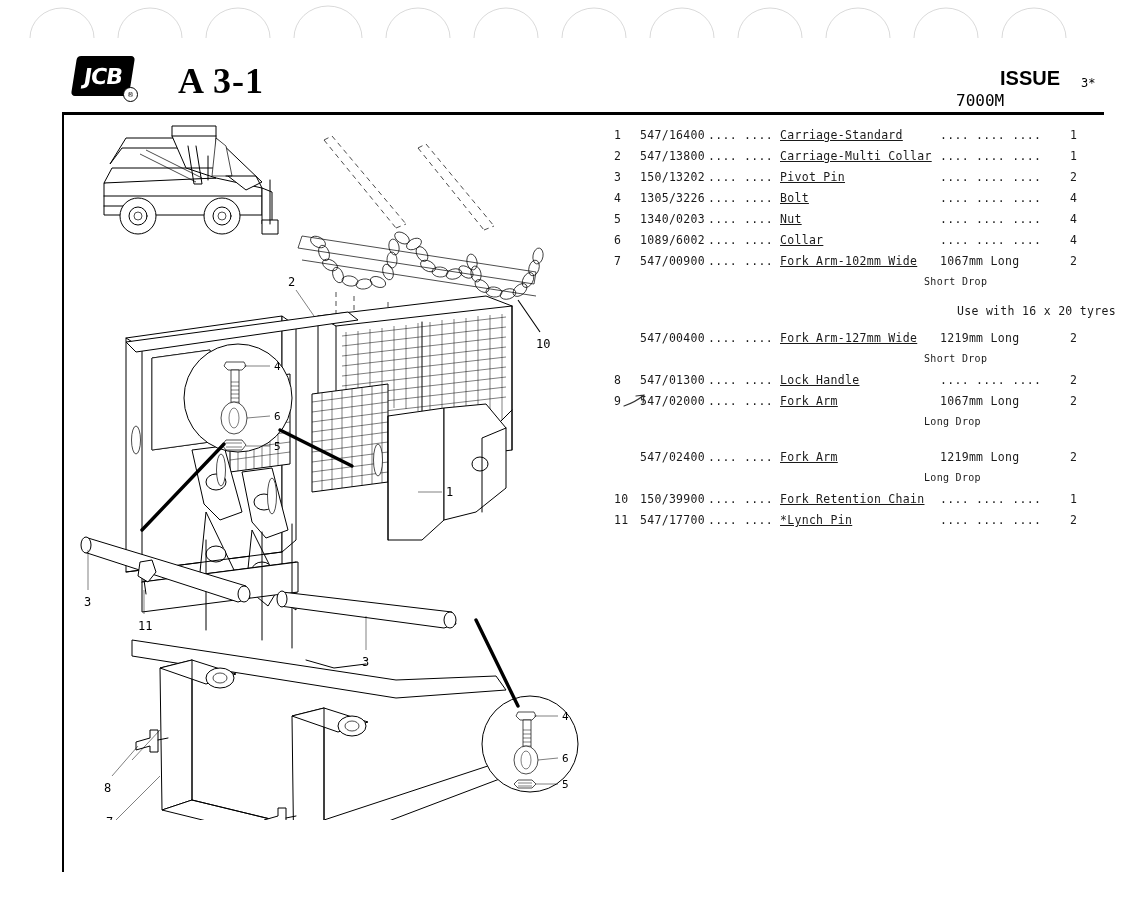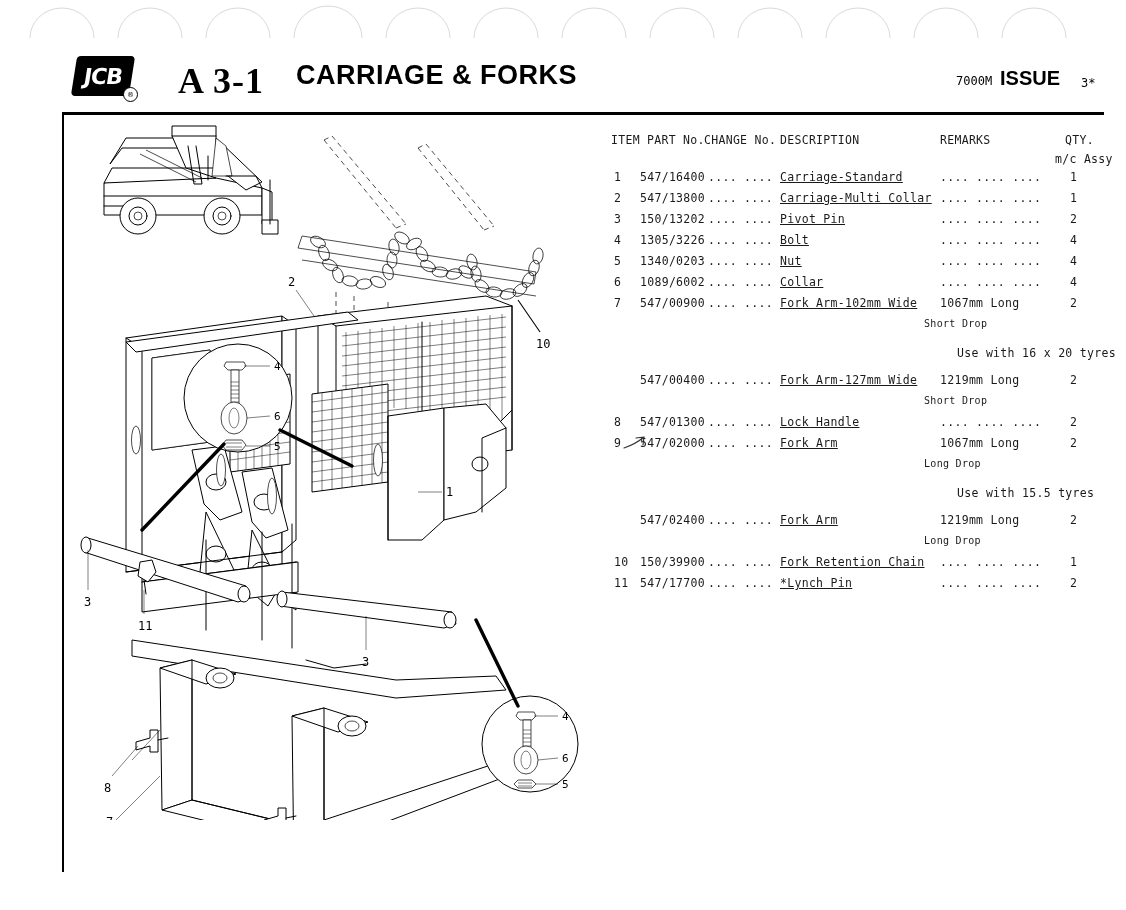--- a/index.html
+++ b/index.html
@@ -39,22 +39,22 @@
     position:absolute;left:178px;top:14px;
     font-family:Liberation Serif, serif;font-weight:bold;
     font-size:36px;letter-spacing:1px;
   }
   .section-title{
     position:absolute;left:296px;top:14px;
     font-family:"Liberation Sans", sans-serif;font-weight:bold;
     font-size:27px;letter-spacing:.5px;
   }
   .model-code{
-    position:absolute;left:956px;top:28px;
-    font-family:"DejaVu Sans Mono", monospace;font-size:12px;
+    position:absolute;left:956px;top:45px;
+    font-family:"DejaVu Sans Mono", monospace;font-size:16px;
   }
   .issue-label{
     position:absolute;left:1000px;top:21px;
     font-family:"Liberation Sans", sans-serif;font-weight:bold;font-size:20px;
   }
   .issue-number{
     position:absolute;left:1081px;top:30px;
     font-family:"DejaVu Sans Mono", monospace;font-size:12px;
   }
   .header-rule{
@@ -138,38 +138,28 @@
     </g>
   </svg>
 
   <div class="header">
     <div class="jcb-logo">
       <div class="jcb-plate"></div>
       <div class="jcb-text">JCB</div>
       <div class="jcb-reg">®</div>
     </div>
     <div class="page-ref">A 3-1</div>
-    <div class="section-title">CARRIAGE &amp; FORKS</div>
     <div class="model-code">7000M</div>
     <div class="issue-label">ISSUE</div>
     <div class="issue-number">3*</div>
   </div>
   <div class="header-rule"></div>
   <div class="left-rule"></div>
 
   <div class="table">
-    <div class="thead">
-      <div class="th th-item">ITEM</div>
-      <div class="th th-part">PART No.</div>
-      <div class="th th-change">CHANGE No.</div>
-      <div class="th th-desc">DESCRIPTION</div>
-      <div class="th th-remarks">REMARKS</div>
-      <div class="th th-qty">QTY.</div>
-      <div class="th th-mc">m/c Assy</div>
-    </div>
     <div class="rows" id="table-rows">
         <div class="row">
           <div class="cell c-item">1</div>
           <div class="cell c-part">547/16400</div>
           <div class="cell c-dots1">....</div>
           <div class="cell c-dots2">....</div>
           <div class="cell c-desc">Carriage-Standard</div>
           <div class="cell c-remarks">.... .... ....</div>
           <div class="cell c-qty">1</div>
         </div>
@@ -267,23 +257,20 @@
           <div class="pen-mark">
             <svg width="26" height="18" viewBox="0 0 26 18">
               <path fill="none" stroke="#333" stroke-width="1.2" stroke-linecap="round" d="M2 14 C8 12 16 8 22 3 M22 3 L14 4 M22 3 L21 11"></path>
             </svg>
           </div>
         </div>
         <div class="row">
           <div class="subline">Long Drop</div>
         </div>
         <div class="row" style="height: 8px;"></div>
-        <div class="row">
-          <div class="note">Use with 15.5 tyres</div>
-        </div>
         <div class="row" style="height: 6px;"></div>
         <div class="row">
           <div class="cell c-item"></div>
           <div class="cell c-part">547/02400</div>
           <div class="cell c-dots1">....</div>
           <div class="cell c-dots2">....</div>
           <div class="cell c-desc">Fork Arm</div>
           <div class="cell c-remarks">1219mm Long</div>
           <div class="cell c-qty">2</div>
         </div>

